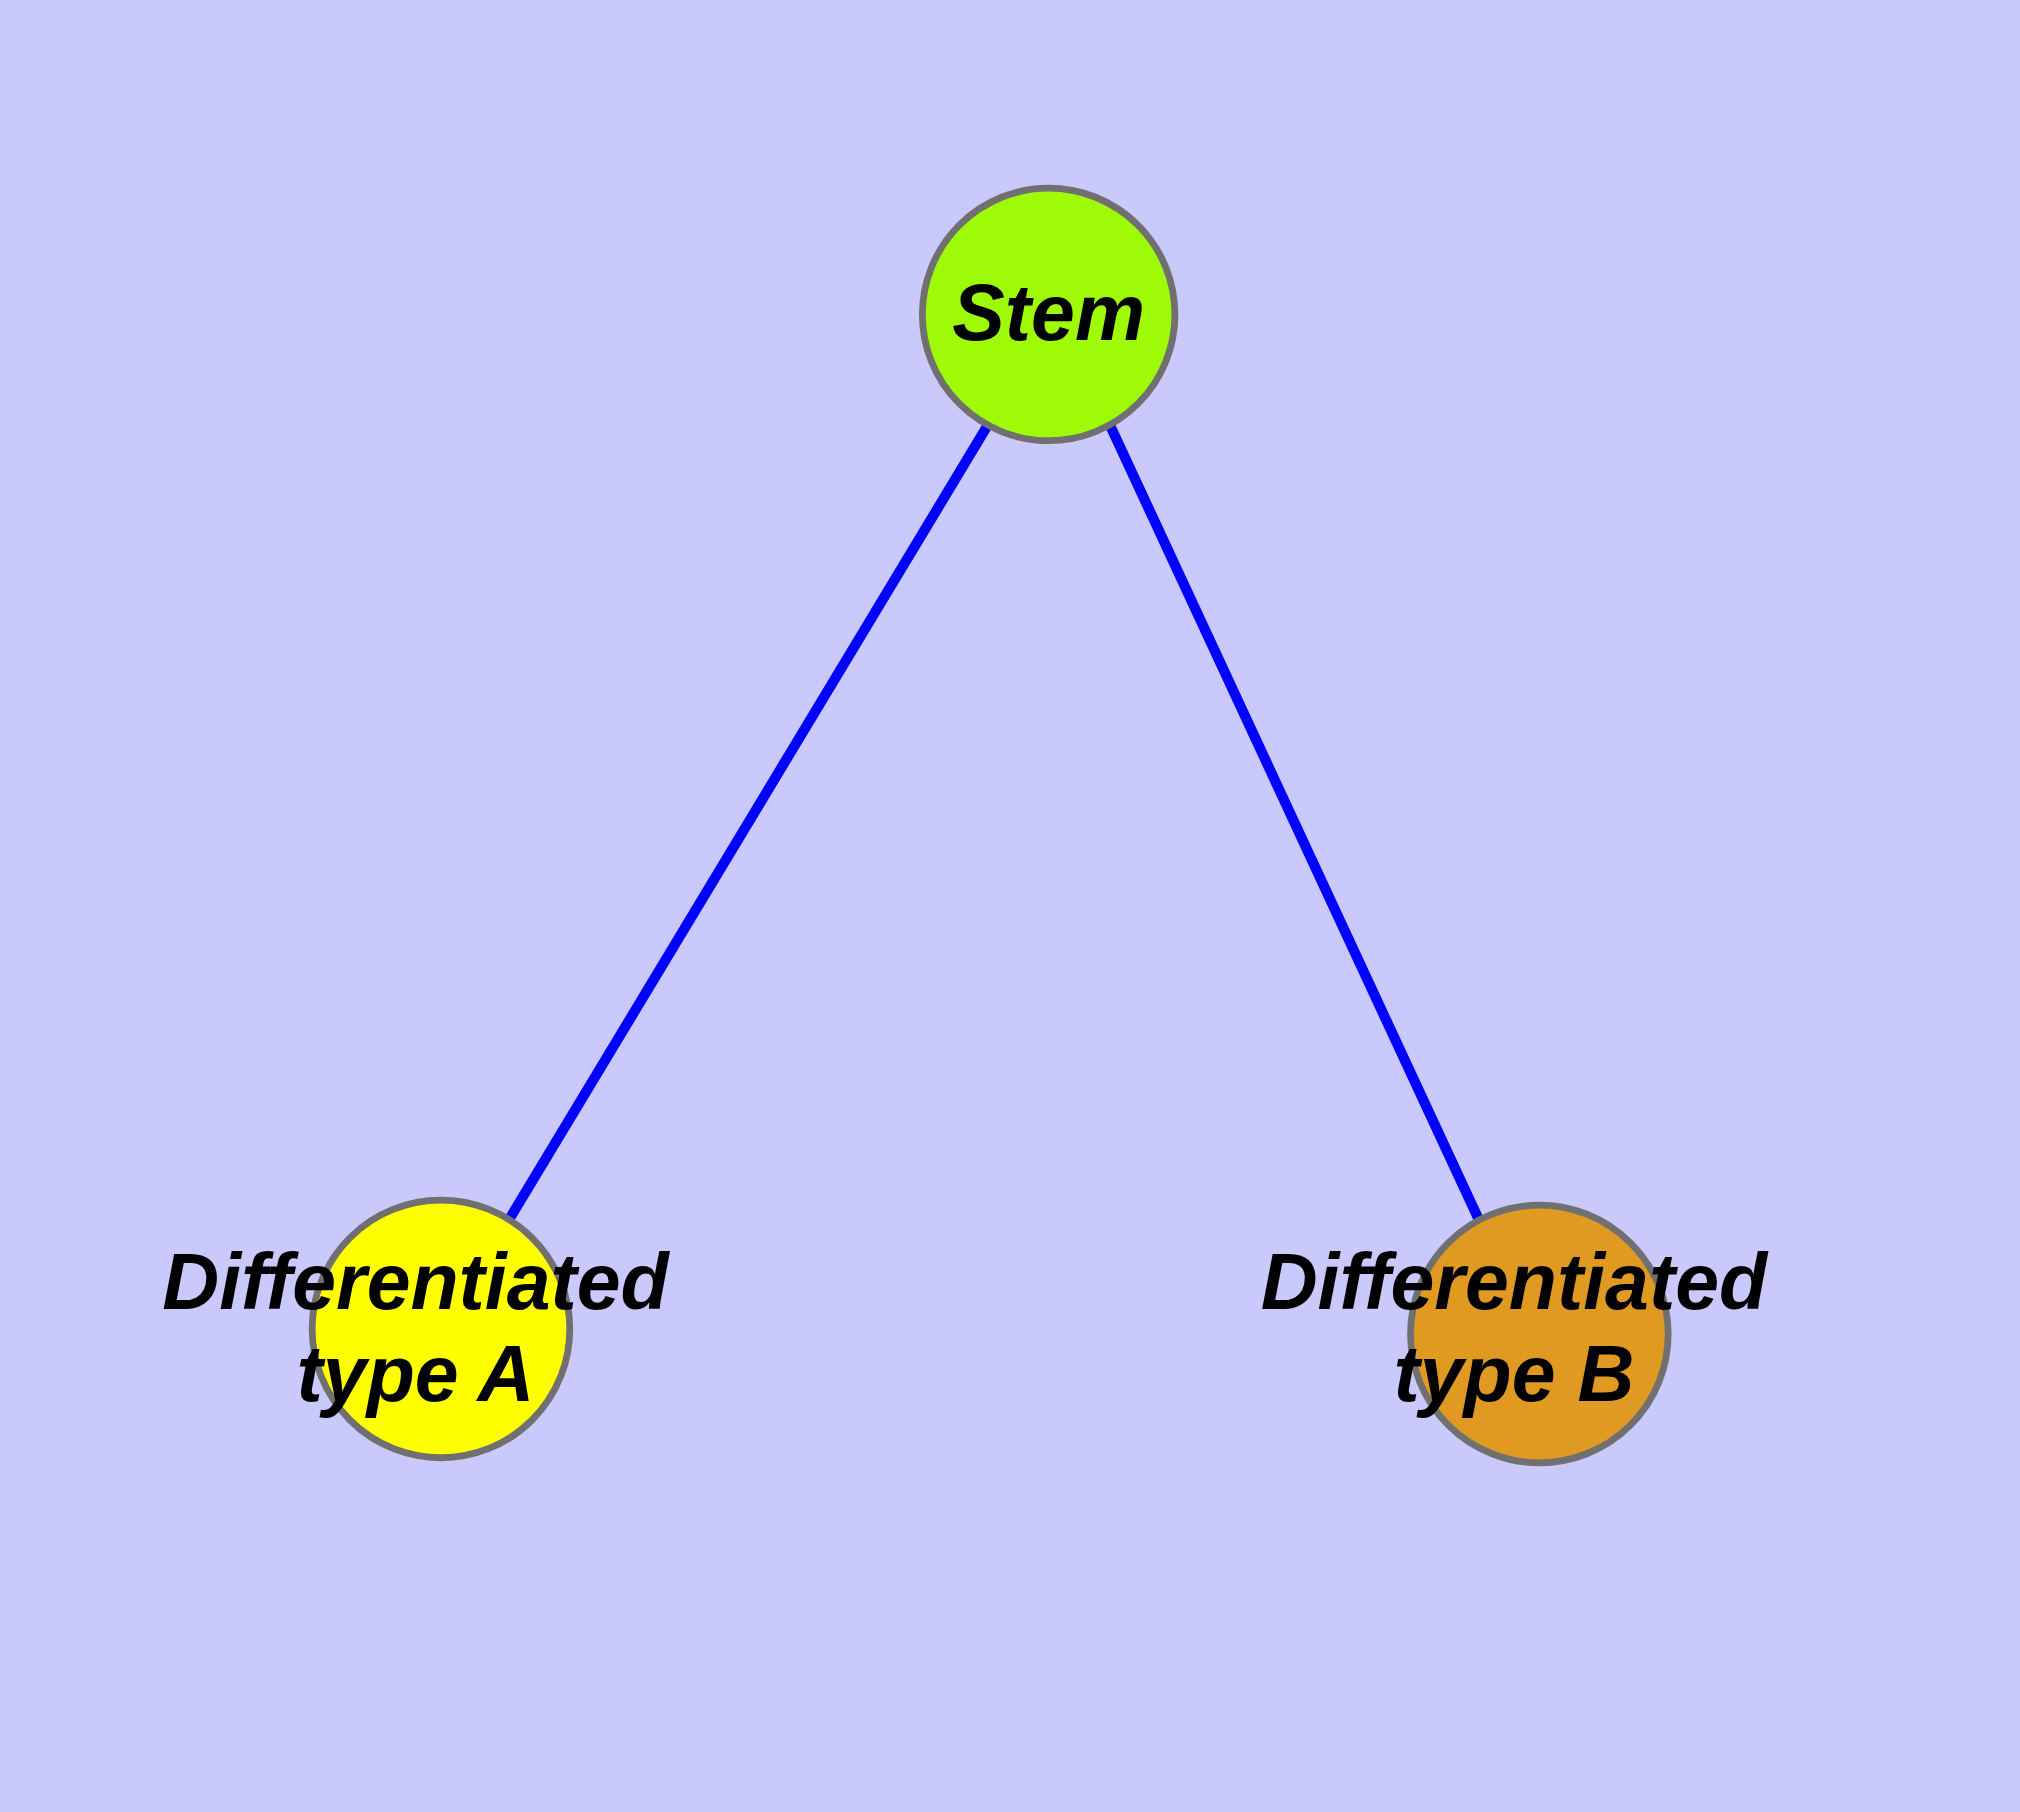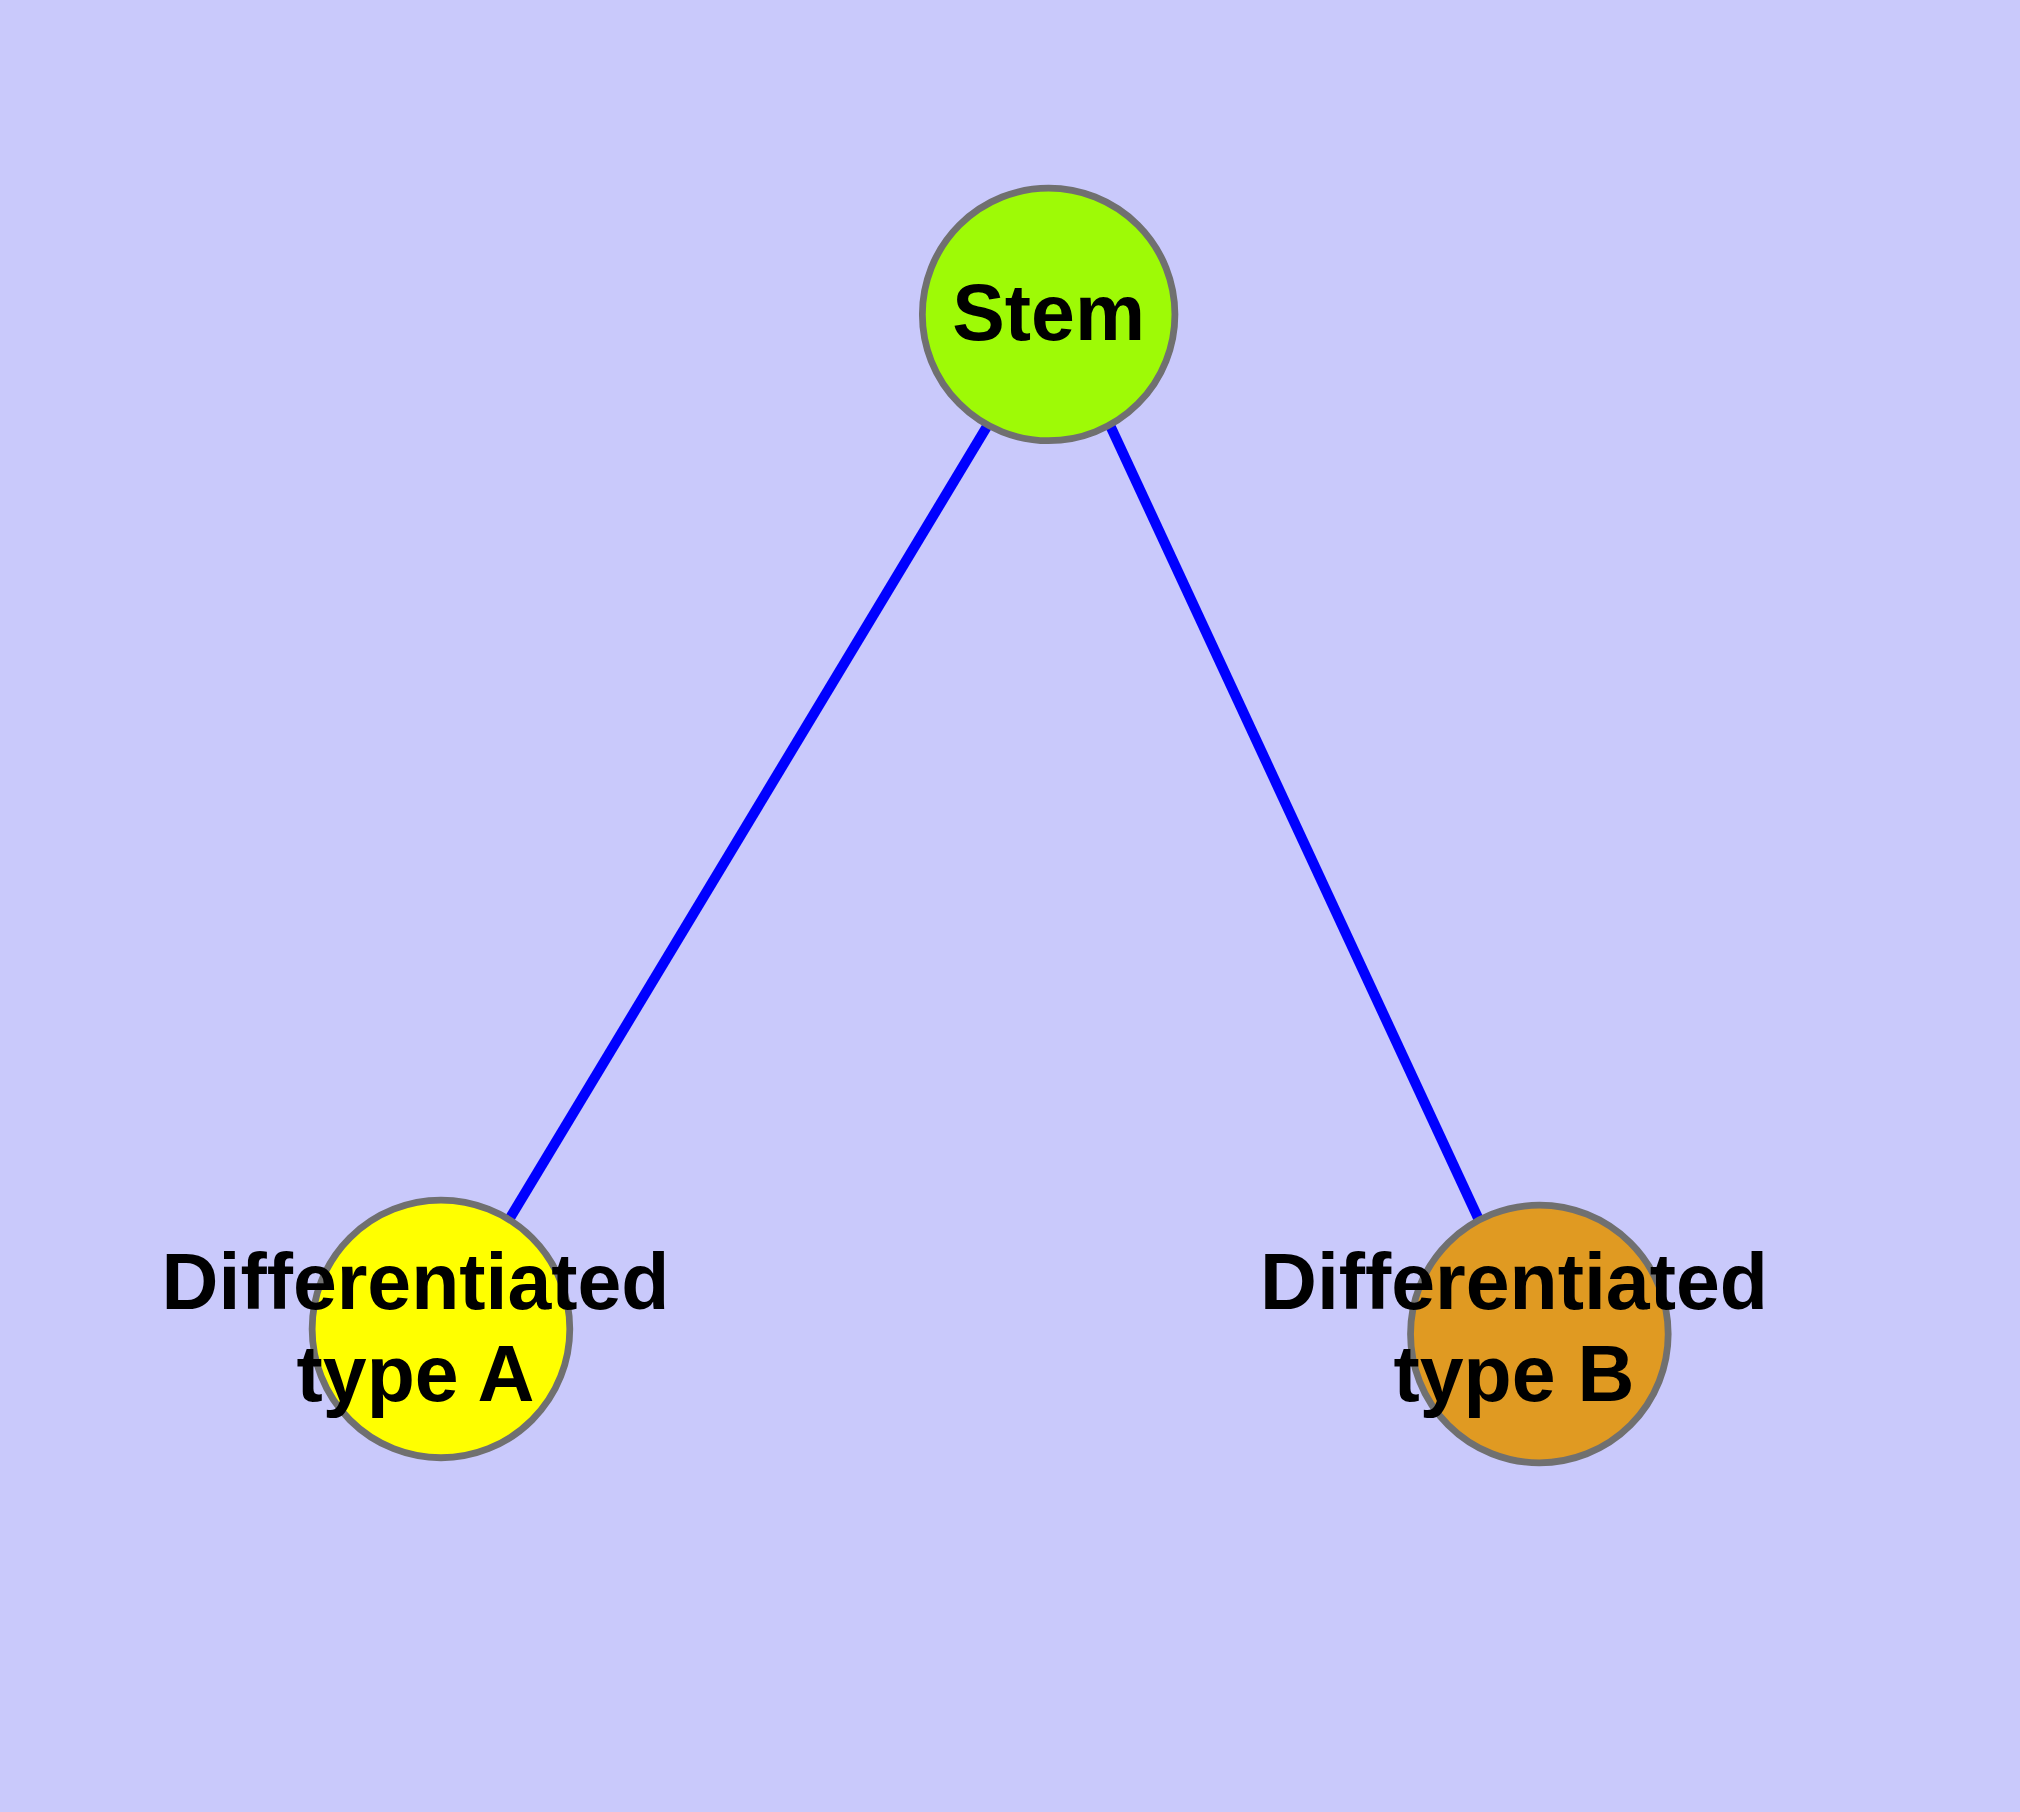--- a/index.html
+++ b/index.html
@@ -28,21 +28,21 @@
     font-weight: bold;
     fill: #000000;
     text-anchor: middle;
     dominant-baseline: middle;
     white-space: pre;
   }
 </style>
 </head>
 <body>
 
-<div id="canvas" style="width: 2021px; height: 1812px; background: rgb(201, 201, 251);">
+<div id="canvas" style="width: 2021px; height: 1812px; background: rgb(201, 201, 251); font-style: italic;">
   <svg id="graph-svg" viewBox="0 0 2384 2138">
     <g id="edge-layer">
         <line x1="1165" y1="502" x2="601" y2="1438" stroke="#0000ff" stroke-width="12" stroke-linecap="butt"></line>
         <line x1="1310" y1="503" x2="1745" y2="1440" stroke="#0000ff" stroke-width="12" stroke-linecap="butt"></line>
       </g>
     <g id="node-layer">
         <g>
           <circle cx="1237" cy="371" r="149" fill="#9efa06" stroke="#707070" stroke-width="8"></circle>
           <text class="node-label" x="1237" y="376" font-size="93"><tspan x="1237" y="376">Stem</tspan></text>
         </g>

